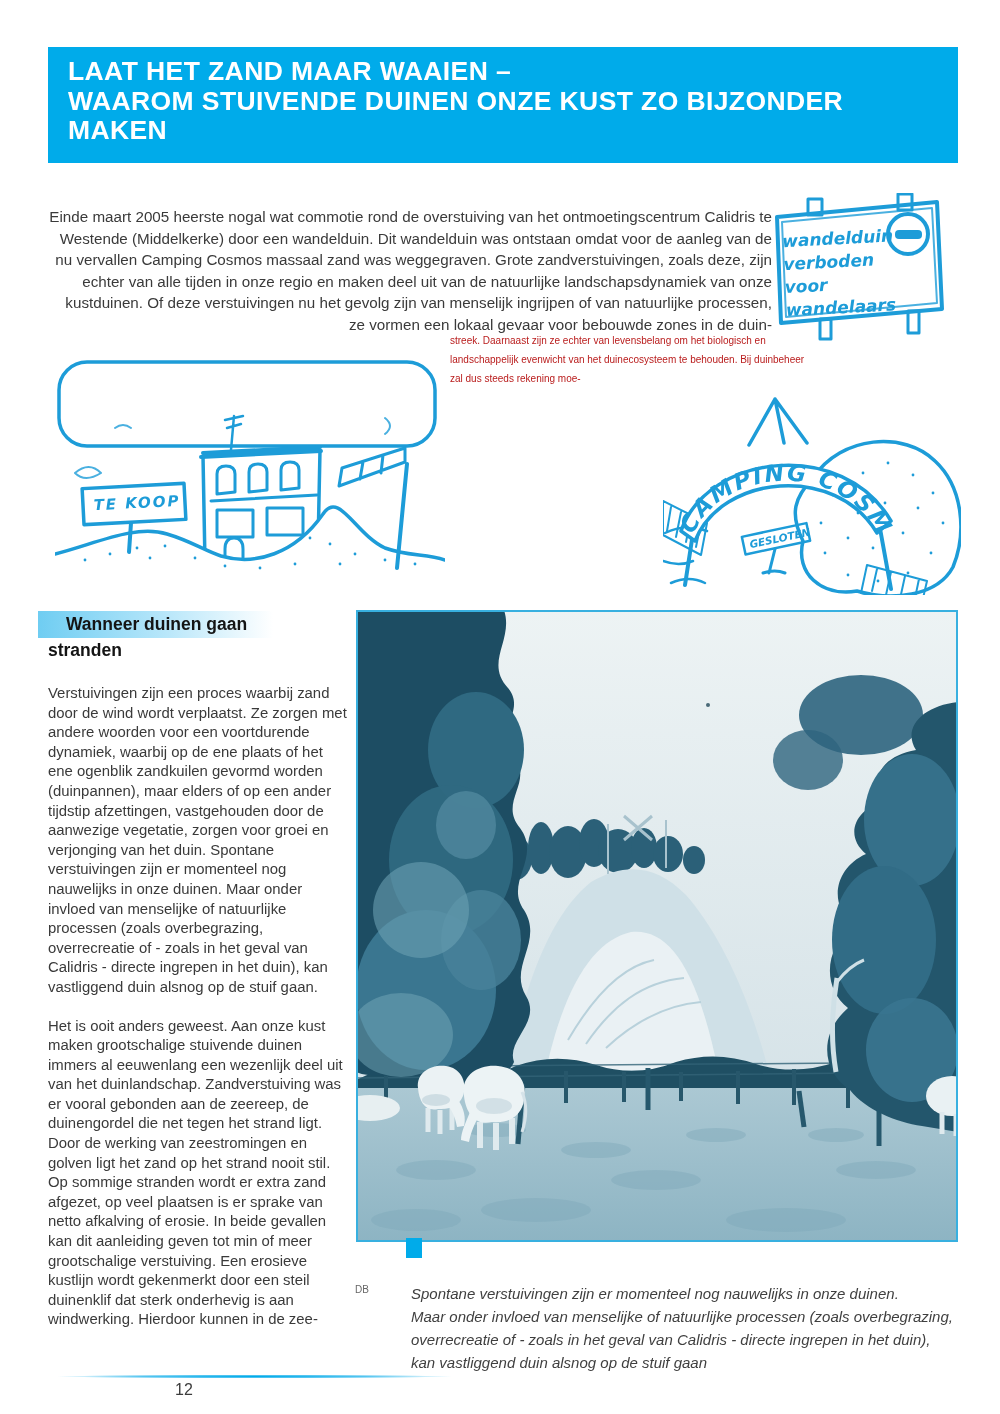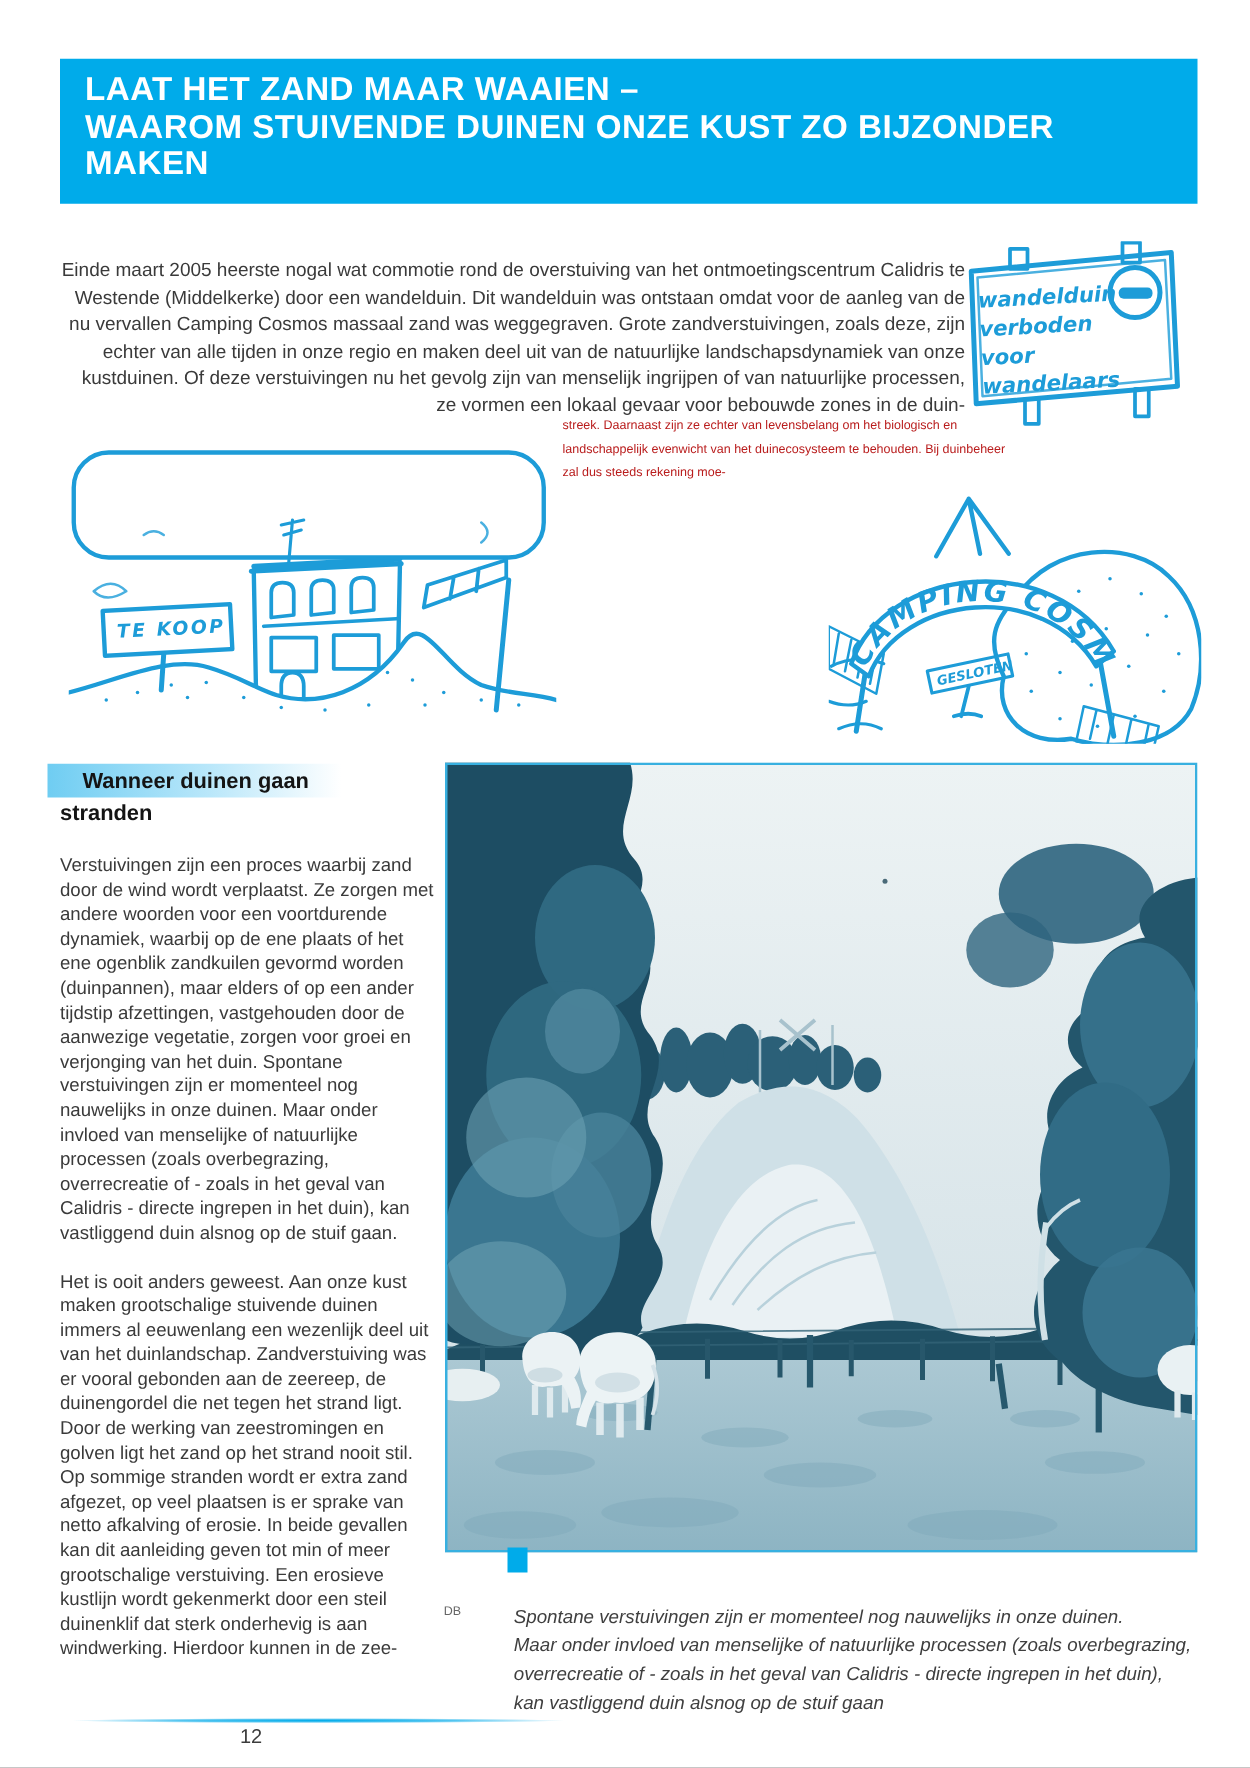--- a/index.html
+++ b/index.html
@@ -45,21 +45,21 @@
   #photo{left:356px;top:610px;width:602px;height:632px;}
   #photo svg{display:block;}
   #photo-credit{left:355px;top:1246px;font-size:10px;color:#666;margin-top:38px;}
   #caption-bullet{left:406px;top:1238px;width:16px;height:20px;background:#00ABEA;}
   #caption{left:411px;top:1258px;width:545px;color:#3f3f3f;font-style:italic;
       font-size:15px;line-height:23px;margin-top:24px;}
 
   
   #footer-line{left:48px;top:1374px;width:492px;height:5px;border-radius:50%;
       background:radial-gradient(50% 50% at 42% 50%,#00ABEA 0%,#54c5f0 45%,rgba(255,255,255,0) 80%);}
-  #page-number{left:192px;top:1381px;font-size:16px;color:#3c3c3c;}
+  #page-number{left:175px;top:1381px;font-size:16px;color:#3c3c3c;}
 
   .sk{stroke:#1D9CD8;fill:none;stroke-linecap:round;stroke-linejoin:round;}
 </style>
 </head>
 <body>
 
 <div id="page">
 
   <div class="abs" id="banner">
     <div class="title preline">LAAT HET ZAND MAAR WAAIEN –

